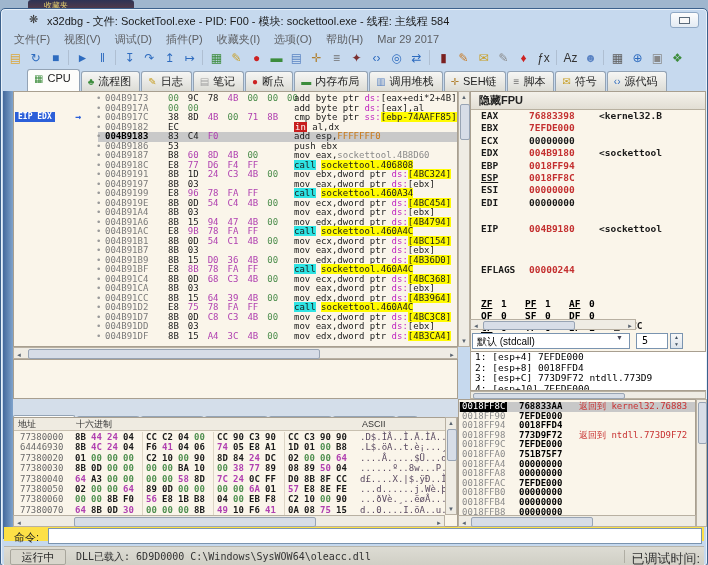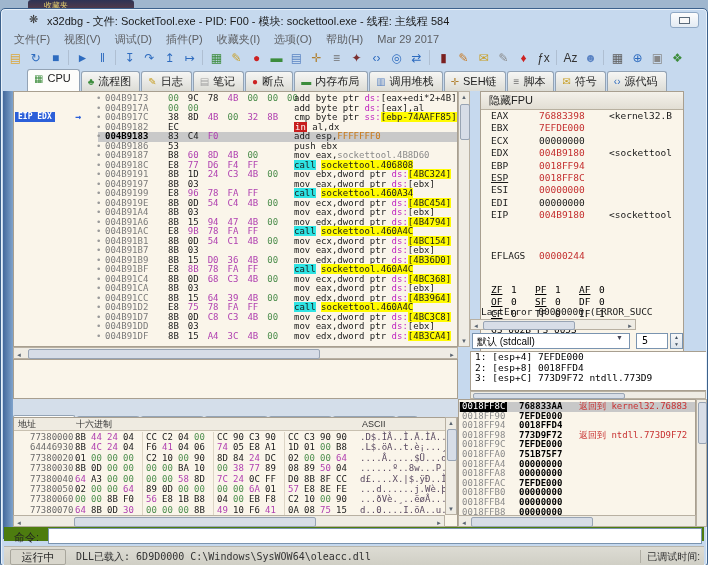--- a/index.html
+++ b/index.html
@@ -46,21 +46,21 @@
   #eiparrow{position:absolute;left:61px;top:19px;color:#2B5FD9;font-size:10px;font-weight:bold;}
   
   .sb{position:absolute;background:#EFECE4;border:1px solid #B8B0A2;box-sizing:border-box;}
   .sb .th{position:absolute;background:#D7DDE7;border:1px solid #98A4B4;border-radius:2px;}
   .sb .ar{position:absolute;font-size:6px;color:#5A6470;text-align:center;width:10px;line-height:10px;}
   
   #infopane{left:12px;top:350px;width:445px;height:40px;font-size:9.5px;padding:2px 4px;overflow:hidden;}
   #infopane div{line-height:12px;}
   #info2{margin-top:8px;}
   
-  #regs{left:479px;top:82px;width:204px;height:308px;overflow:hidden;}
+  #regs{left:469px;top:82px;width:236px;height:308px;overflow:hidden;font-weight:bold;}
   #regheader{height:16px;background:linear-gradient(#F4F1EA,#E2DED4);border-bottom:1px solid #B8B0A0;font-size:11px;color:#222;padding:1px 0 0 8px;}
   .rrow{position:relative;height:12.4px;font-size:9.5px;line-height:12.4px;white-space:nowrap;overflow:hidden;}
   .rn{position:absolute;left:10px;color:#1A1A1A;}
   .rn.u{text-decoration:underline;}
   .rv{position:absolute;left:58px;color:#1A1A1A;}
   .rv.red{color:#C43030;}
   .rc{position:absolute;left:128px;color:#1A1A1A;}
   .fl{position:relative;height:12px;font-size:9.5px;line-height:12px;}
   .fl span{position:absolute;margin-top:22px;}
   .fname{text-decoration:underline;}
@@ -76,47 +76,47 @@
   
   #dump{left:12px;top:390px;width:445px;height:128px;overflow:hidden;border-top:none;background:#D4DEEA;border:none;}
   #dumptabs{position:absolute;left:0;top:0;height:19px;white-space:nowrap;}
   .dtab{display:inline-block;height:15px;width:56px;margin-right:2px;border:1px solid #93A3B5;border-bottom:none;border-radius:2px 2px 0 0;background:linear-gradient(#F2F2F0,#D8D8D2);font-size:10px;color:#222;padding:1px 0 0 4px;overflow:hidden;vertical-align:bottom;margin-top:16px;}
   .dtab.active{background:#FDFDFB;height:16px;}
   .dtab .ticon{font-size:9px;margin-right:3px;}
   #dumpbody{position:absolute;left:0;top:18px;width:445px;height:110px;background:#FAF5EA;border:1px solid #A89F90;box-sizing:border-box;}
   #dumphdr{position:absolute;left:0;top:0;width:443px;height:12px;background:#EFEBE1;border-bottom:1px solid #C8C0B0;font-size:9px;color:#333;}
   #dumphdr span{position:absolute;top:0;line-height:12px;text-align:center;}
   .mrow{position:absolute;left:0;width:443px;height:10.4px;font-size:9px;line-height:10.4px;white-space:nowrap;}
-  .maddr{position:absolute;left:16px;color:#6A6A6A;}
+  .maddr{position:absolute;left:6px;color:#6A6A6A;}
   .mgroups{position:absolute;left:58px;}
-  .dgroup{display:inline-block;width:67px;padding-left:3px;border-right:1px solid #DDD5C5;}
+  .dgroup{display:inline-block;width:67px;padding-left:3px;border-right:1px solid #DDD5C5;font-weight:bold;}
   .dgroup:last-child{border-right:none;}
   .dgroup .b{display:inline-block;width:16px;}
   .bp{color:#B040B0}
   .mascii{position:absolute;left:346px;color:#5A4A62;letter-spacing:0;}
   #dumpvs{left:444px;top:408px;width:12px;height:98px;}
   #dumphs{left:12px;top:506px;width:432px;height:12px;}
   
   #stack{left:457px;top:390px;width:238px;height:128px;overflow:hidden;}
   .srow{position:absolute;left:0;width:238px;height:9.6px;font-size:9px;line-height:9.6px;white-space:nowrap;}
   .srow.sel{background:#C8C8C8;}
   .sa{position:absolute;left:1px;color:#8A8A8A;padding:0 2px;}
   .srow.sel .sa{background:#000;color:#FFF;}
   .sv{position:absolute;left:60px;color:#000;font-weight:bold;}
   .sc{position:absolute;left:120px;color:#C83232;}
   #stackhs{left:457px;top:506px;width:238px;height:12px;}
   #stackvs{left:695px;top:390px;width:11px;height:128px;}
   
-  #cmdrow{position:absolute;left:3px;top:518px;right:3px;height:14px;background:#4d7c0f;}
+  #cmdrow{position:absolute;left:3px;top:518px;right:3px;height:14px;background:#fde047;}
   #cmdlabel{position:absolute;left:10px;top:3px;font-size:11px;color:#222;}
   #cmdinput{position:absolute;left:44px;top:1px;width:648px;height:14px;border:1px solid #7A94B0;background:#FFF;font-size:10px;padding:0 2px;}
   #statusbar{position:absolute;left:3px;top:537px;right:3px;height:19px;background:linear-gradient(#DDDCD4,#CFCEC4);border-top:1px solid #B8B6AC;font-size:11px;color:#222;}
   #statecell{position:absolute;left:6px;top:2px;width:54px;height:14px;border:1px solid #A8A69C;border-radius:2px;text-align:center;line-height:14px;background:#D8D6CC;}
   #statusmsg{position:absolute;left:72px;top:3px;font-size:10px;font-family:"DejaVu Sans Mono",monospace;color:#333;white-space:nowrap;}
-  #statusright{position:absolute;right:4px;top:3px;font-size:10px;color:#333;border-left:1px solid #B0AEA4;padding-left:6px;height:13px;}
+  #statusright{position:absolute;right:4px;top:3px;font-size:13px;color:#333;border-left:1px solid #B0AEA4;padding-left:6px;height:13px;}
 </style>
 </head>
 <body class="ui">
 
 <div id="frag"><span>收藏夹</span></div>
 
 <div id="win">
   <div id="titlebar">
     <span id="appicon">❋</span>
     <span id="title">x32dbg - 文件: SocketTool.exe - PID: F00 - 模块: sockettool.exe - 线程: 主线程 584</span>
@@ -141,21 +141,21 @@
         </div>
         <div class="drow" style="top: 11.5px;">
           <span class="dot">•</span>
           <span class="daddr">004B917A</span>
           <span class="dbytes"><span class="byte bz">00</span><span class="byte bz">00</span></span>
           <span class="dinstr"><span class="m">add byte ptr </span><span class="seg">ds:</span><span class="p">[eax]</span><span class="p">,al</span></span>
         </div>
         <div class="drow" style="top: 21px;">
           <span class="dot">•</span>
           <span class="daddr">004B917C</span>
-          <span class="dbytes"><span class="byte bk">38</span><span class="byte bk">8D</span><span class="byte bm">4B</span><span class="byte bz">00</span><span class="byte bm">32</span><span class="byte bm">8B</span></span>
+          <span class="dbytes"><span class="byte bk">38</span><span class="byte bk">8D</span><span class="byte bm">4B</span><span class="byte bz">00</span><span class="byte bm">71</span><span class="byte bm">8B</span></span>
           <span class="dinstr"><span class="m">cmp byte ptr </span><span class="seg">ss:</span><span class="ylw">[ebp-74AAFF85]</span><span class="p">,cl</span></span>
         </div>
         <div class="drow" style="top: 30.5px;">
           <span class="dot">•</span>
           <span class="daddr">004B9182</span>
           <span class="dbytes"><span class="byte bk">EC</span></span>
           <span class="dinstr"><span class="bad">in</span><span class="p"> al,dx</span></span>
         </div>
         <div class="drow" style="top: 40px;">
           <div class="selbar"></div>
@@ -339,21 +339,21 @@
           <span class="rv red">0018FF8C</span>
         </div>
         <div class="rrow">
           <span class="rn">ESI</span>
           <span class="rv red">00000000</span>
         </div>
         <div class="rrow">
           <span class="rn">EDI</span>
           <span class="rv">00000000</span>
         </div>
-        <div class="rrow" style=" padding-left: 25px;">
+        <div class="rrow" style="margin-top: 14px; padding-left: 25px;">
           <span class="rn">EIP</span>
           <span class="rv red">004B9180</span>
           <span class="rc">&lt;sockettool</span>
         </div>
         <div class="rrow" style="margin-top: 28px;">
           <span class="rn">EFLAGS</span>
           <span class="rv red" style="left: 58px;">00000244</span>
         </div>
       </div>
     <div id="flaggrid">
@@ -393,20 +393,21 @@
   <div id="convrow" class="ui">
     <span id="convbox"><span>默认 (stdcall)</span></span>
     <span id="convarrow">▼</span>
     <span id="spin" class="mono"><span>5</span></span>
     <span id="spinbtns">▲<br>▼</span>
   </div>
   <div id="args" class="mono">
       <div class="arow">1: [esp+4] 7EFDE000</div>
       <div class="arow">2: [esp+8] 0018FFD4</div>
       <div class="arow">3: [esp+C] 773D9F72 ntdll.773D9</div>
+      <div class="arow">4: [esp+10] 7EFDE000</div>
     </div>
   <div class="sb" id="argshs" style="position:absolute;">
     <span class="th" style="left:2px;top:1px;width:150px;height:4px;"></span>
   </div>
 
   <div id="dump" class="pane">
     <div id="dumptabs" class="ui"><span class="dtab active"><span class="ticon" style="color: rgb(91, 132, 196);">▦</span><span>内存 1</span></span><span class="dtab"><span class="ticon" style="color: rgb(91, 132, 196);">▦</span><span>内存 2</span></span><span class="dtab"><span class="ticon" style="color: rgb(91, 132, 196);">▦</span><span>内存 3</span></span><span class="dtab"><span class="ticon" style="color: rgb(91, 132, 196);">▦</span><span>内存 4</span></span><span class="dtab"><span class="ticon" style="color: rgb(91, 132, 196);">▦</span><span>内存 5</span></span><span class="dtab"><span class="ticon" style="color: rgb(200, 120, 32);">◉</span><span>监视 1</span></span><span class="dtab" style="width: 14px;"><span class="ticon" style="color: rgb(136, 136, 136);">▨</span><span>局部变量</span></span></div>
     <div id="dumpbody" class="mono">
       <div id="dumphdr" class="ui">
         <span style="left:4px;">地址</span>

